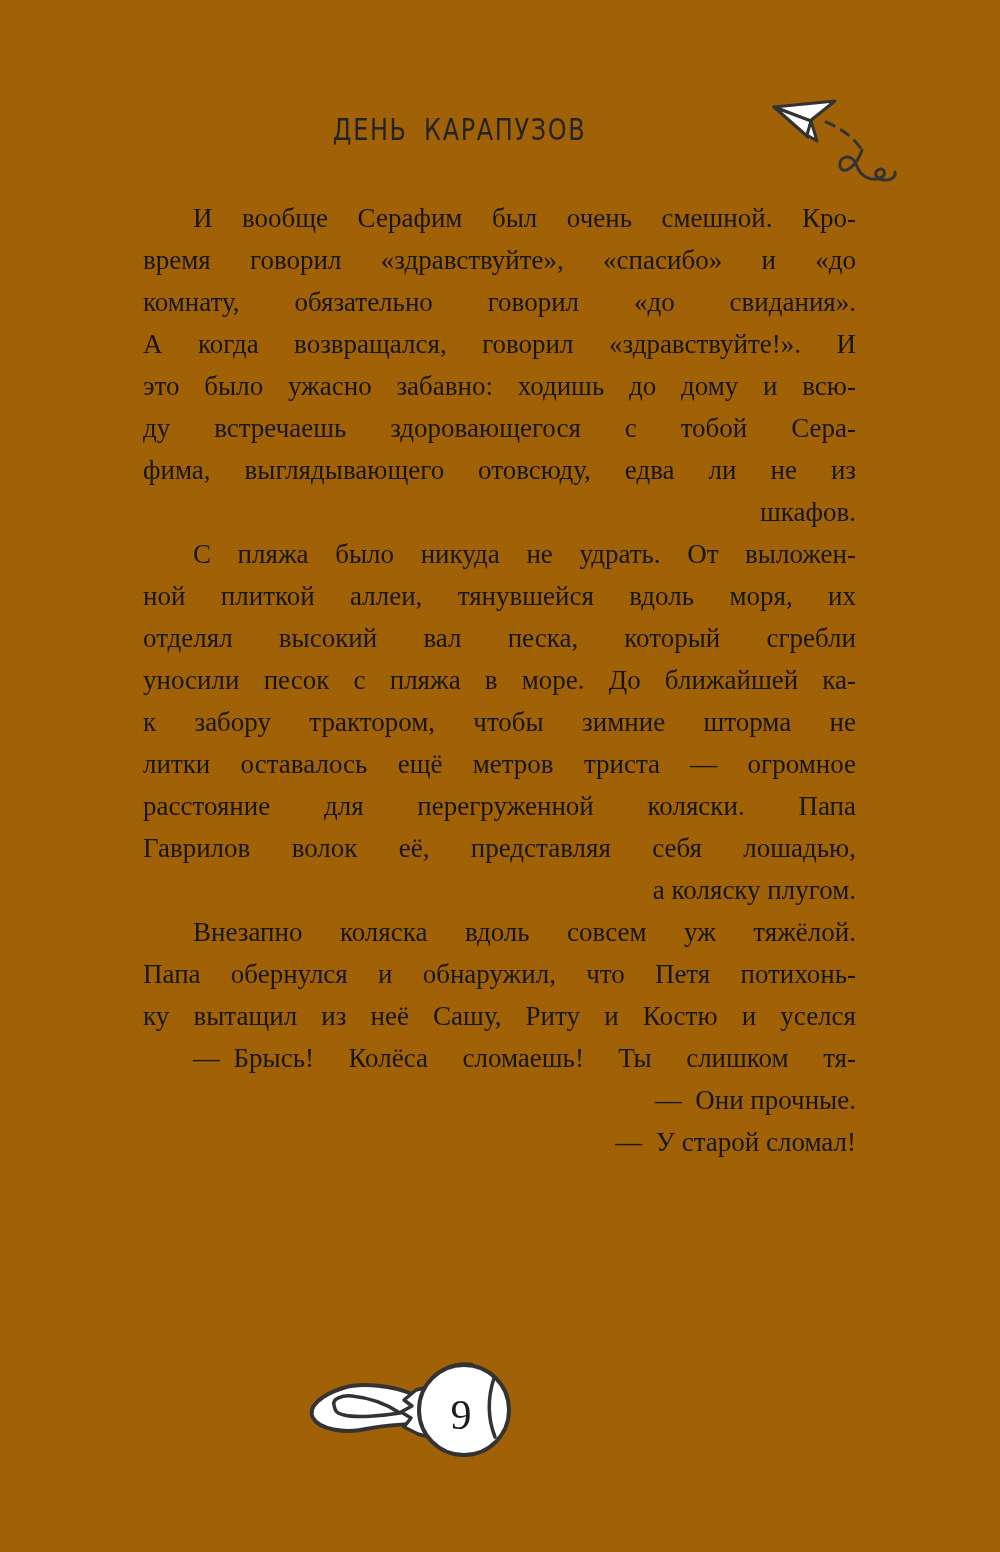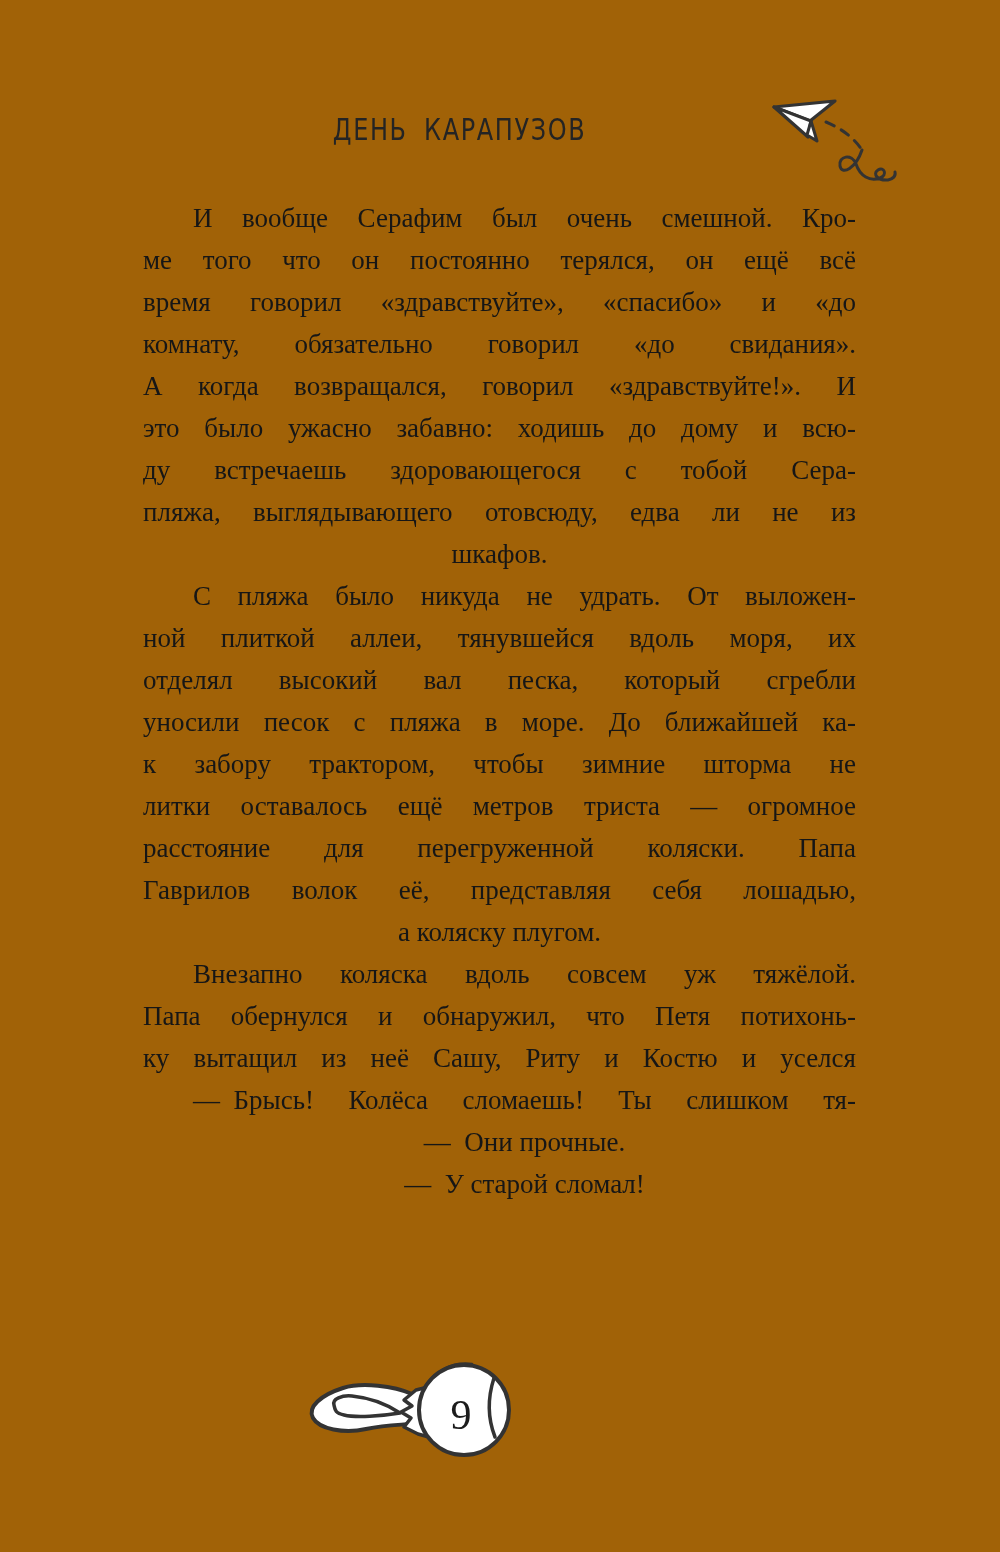--- a/index.html
+++ b/index.html
@@ -16,21 +16,21 @@
     color:#242424;
     transform:scaleX(0.80); transform-origin:50% 50%;
     white-space:nowrap;
   }
   .plane-doodle { position:absolute; left:738px; top:86px; width:222px; height:132px; }
   .body-text {
     position:absolute; left:103px; top:197px; width:713px;
     font-size:27px; line-height:42px;margin-left:40px;
   }
   .paragraph { margin:0; }
-  .line { text-align:center; }
+  .line { text-align:right; }
   .line.just { text-align:justify; text-align-last:justify; text-justify:inter-word; }
   .line.indent { text-indent:50px; }
   .rattle-doodle { position:absolute; left:300px; top:1345px; width:230px; height:130px; }
   .pagenum {
     position:absolute; left:431px; top:1392px; width:60px; height:46px;
     text-align:center; font-size:42px; line-height:46px; color:#1c1c1c;
   }
   svg .ink { stroke:#333333; fill:none; stroke-linecap:round; stroke-linejoin:round; }
   svg .inkfill { stroke:#333333; fill:#ffffff; stroke-linecap:round; stroke-linejoin:round; }
 </style>
@@ -45,27 +45,26 @@
     <path class="inkfill" stroke-width="3.2" d="M 36 21 L 97 15 L 72 35 Z"></path>
     <path class="inkfill" stroke-width="3.2" d="M 36 21 L 70 51 L 73 35 Z"></path>
     <path class="inkfill" stroke-width="3" d="M 73 35 L 79 55 L 69 49 Z"></path>
     <path class="ink" stroke-width="3" stroke-dasharray="9 8" d="M 88 36 Q 112 46 124 64"></path>
     <path class="ink" stroke-width="3" d="M 124 64 C 118 82, 104 90, 102 80 C 100 70, 114 67, 118 78 C 122 90, 132 96, 142 92 C 150 89, 146 80, 140 84 C 134 88, 140 95, 150 94 C 155 93, 158 90, 157 86"></path>
   </svg>
 
   <div class="body-text">
       <div class="paragraph">
         <div class="line just indent">И вообще Серафим был очень смешной. Кро-</div>
-        <div class="line just">ме того что он постоянно терялся, он ещё всё</div>
         <div class="line just">время говорил «здравствуйте», «спасибо» и «до</div>
         <div class="line just">комнату, обязательно говорил «до свидания».</div>
         <div class="line just">А когда возвращался, говорил «здравствуйте!». И</div>
         <div class="line just">это было ужасно забавно: ходишь до дому и всю-</div>
         <div class="line just">ду встречаешь здоровающегося с тобой Сера-</div>
-        <div class="line just">пляжа, выглядывающего отовсюду, едва ли не из</div>
+        <div class="line just">фима, выглядывающего отовсюду, едва ли не из</div>
         <div class="line">шкафов.</div>
       </div>
       <div class="paragraph">
         <div class="line just indent">С пляжа было никуда не удрать. От выложен-</div>
         <div class="line just">ной плиткой аллеи, тянувшейся вдоль моря, их</div>
         <div class="line just">отделял высокий вал песка, который сгребли</div>
         <div class="line just">уносили песок с пляжа в море. До ближайшей ка-</div>
         <div class="line just">к забору трактором, чтобы зимние шторма не</div>
         <div class="line just">литки оставалось ещё метров триста — огромное</div>
         <div class="line just">расстояние для перегруженной коляски. Папа</div>

